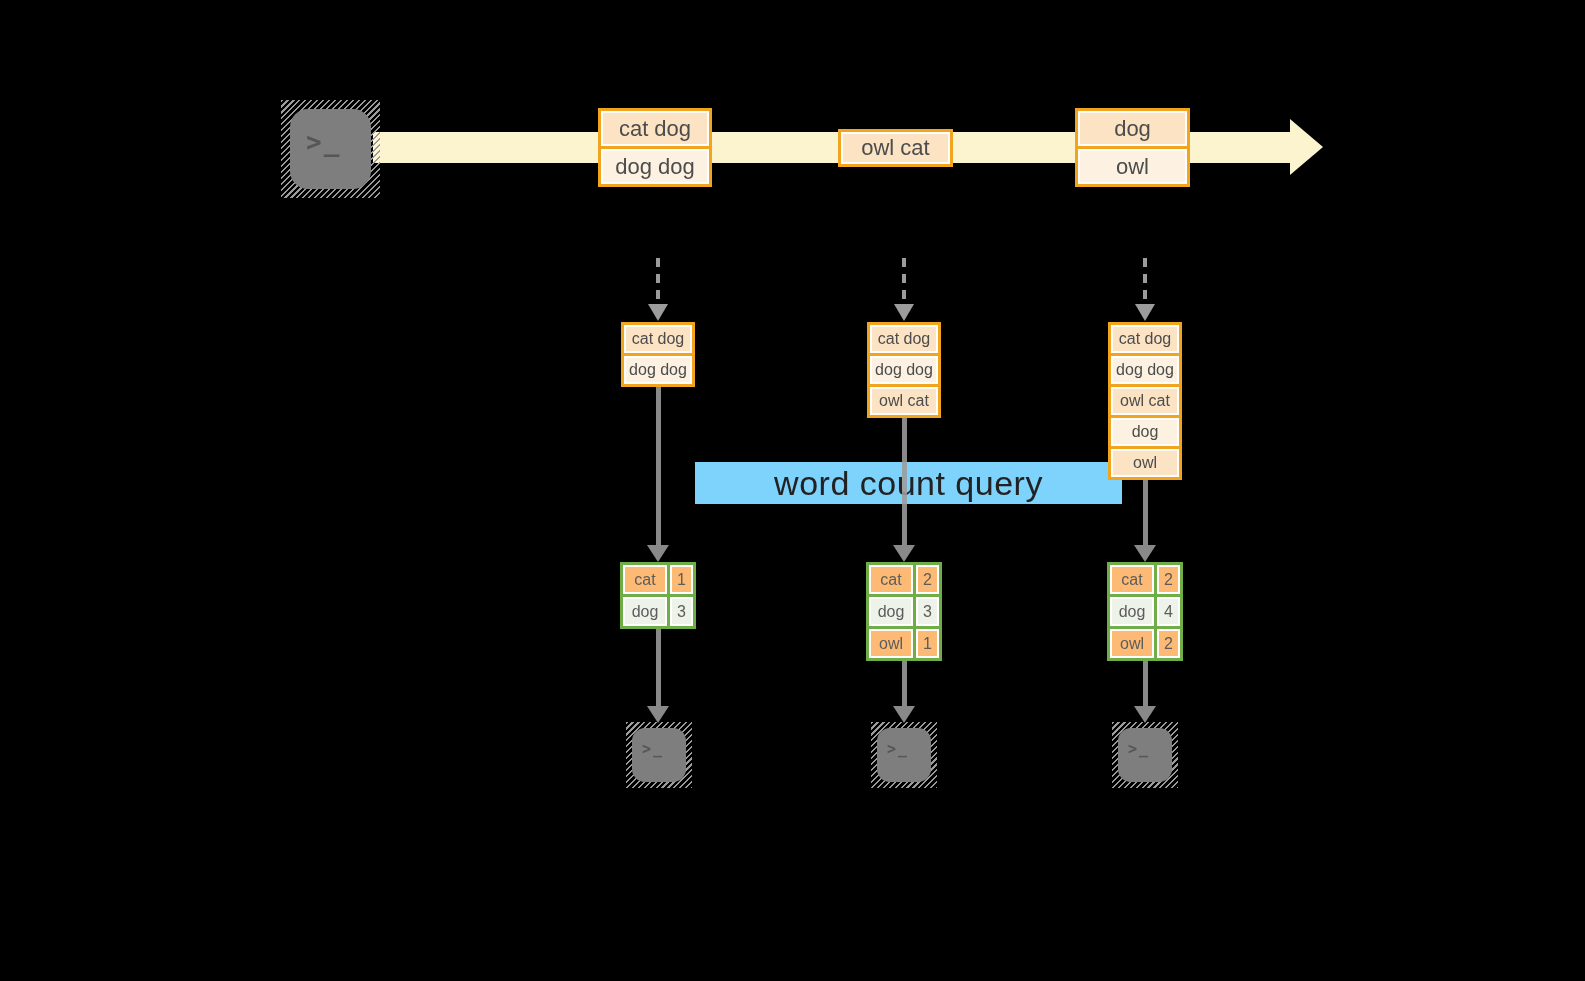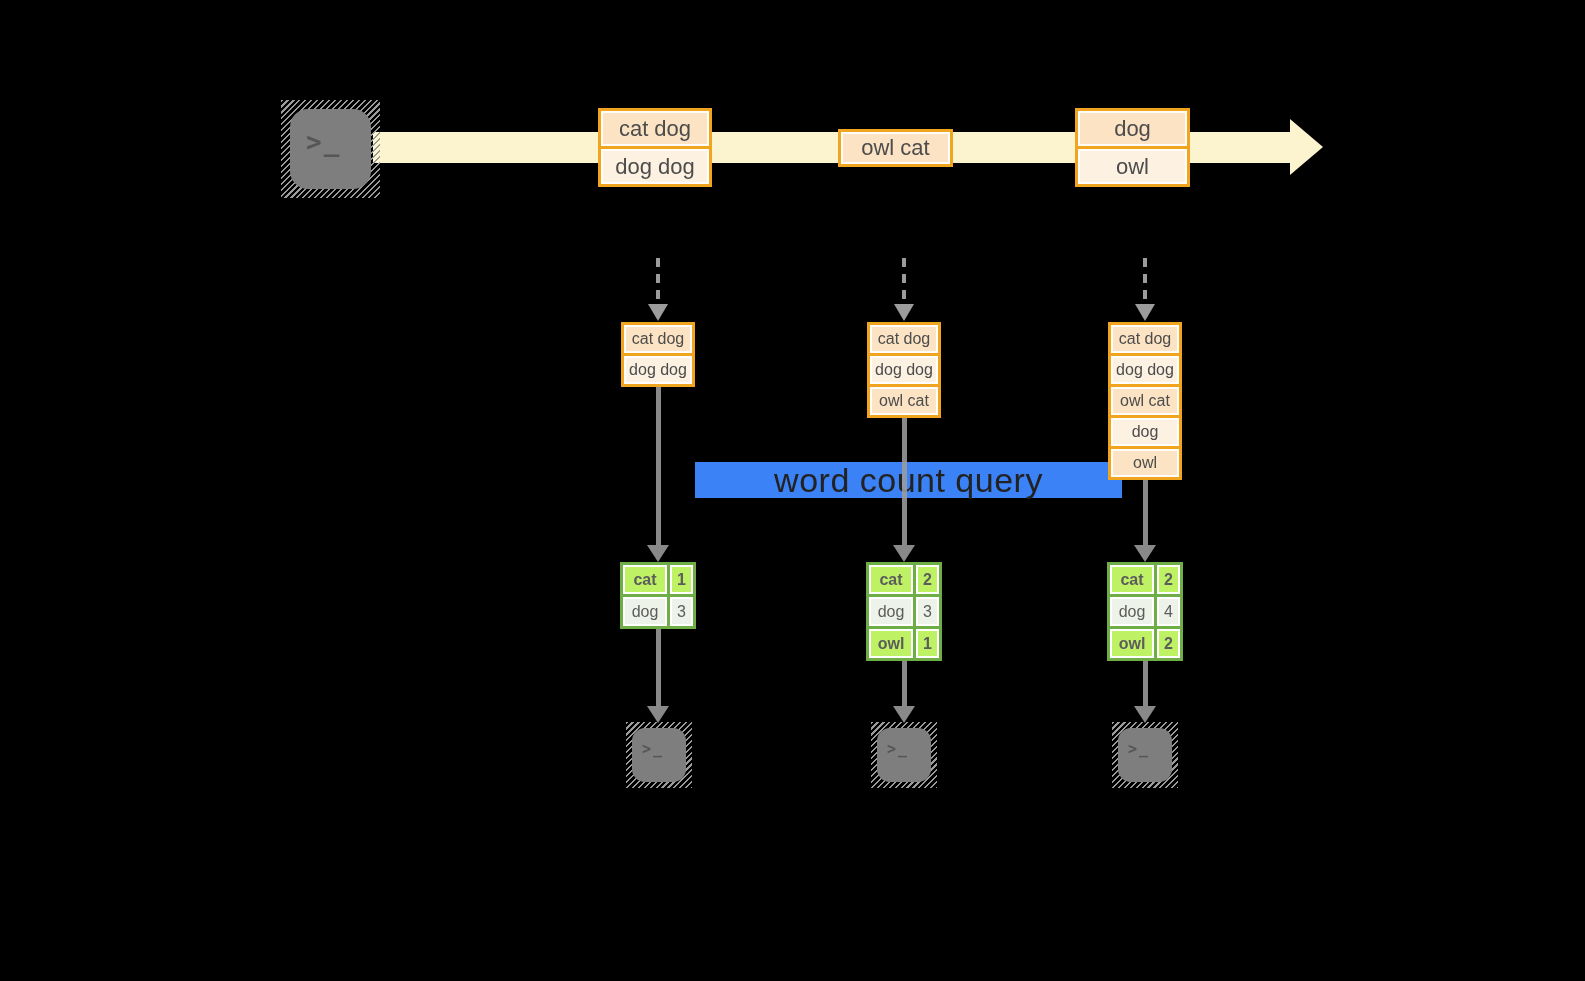--- a/index.html
+++ b/index.html
@@ -31,29 +31,29 @@
   .bcell{height:28px;font-size:16px;}
   
   .dash-line{position:absolute;width:4px;height:46px;top:258px;
     background:repeating-linear-gradient(to bottom,#9c9c9c 0 9px,transparent 9px 16px);}
   .dash-head{position:absolute;top:304px;width:0;height:0;
     border-left:10px solid transparent;border-right:10px solid transparent;border-top:17px solid #9c9c9c;}
   .sol-line{position:absolute;width:5px;background:#9c9c9c;opacity:.88;}
   .sol-head{position:absolute;width:0;height:0;opacity:.88;
     border-left:11px solid transparent;border-right:11px solid transparent;border-top:17px solid #9c9c9c;}
   
-  .query-band{position:absolute;left:695px;top:462px;width:427px;height:36px;background:#3b82f6;
+  .query-band{position:absolute;left:695px;top:462px;width:427px;height:42px;background:#7dd3fc;
     display:flex;align-items:center;justify-content:center;}
   .query-label{font-size:34px;font-weight:300;color:#222;letter-spacing:.5px;}
   
   .gtable{position:absolute;top:562px;background:#6fad47;padding:3px;display:grid;
     grid-template-columns:44px 23px;gap:3px;}
   .gcell{height:29px;display:flex;align-items:center;justify-content:center;
     font-size:16px;color:#5c5c5c;box-shadow:inset 0 0 0 2px #ffffff;}
-  .gcell.tone-dark{background:#bef264;font-weight:bold;}
+  .gcell.tone-dark{background:#fdba74;}
   .gcell.tone-light{background:#eef3e9;}
 </style>
 </head>
 <body>
 
 <div class="canvas">
 
   <div class="stream-band"></div>
   <div class="stream-head"></div>
 

